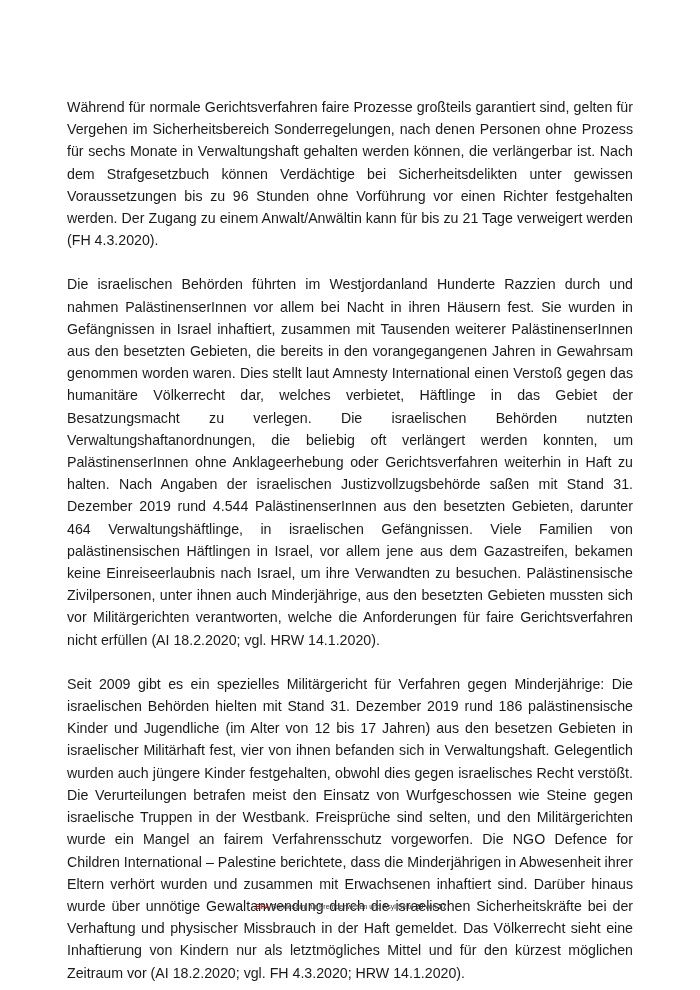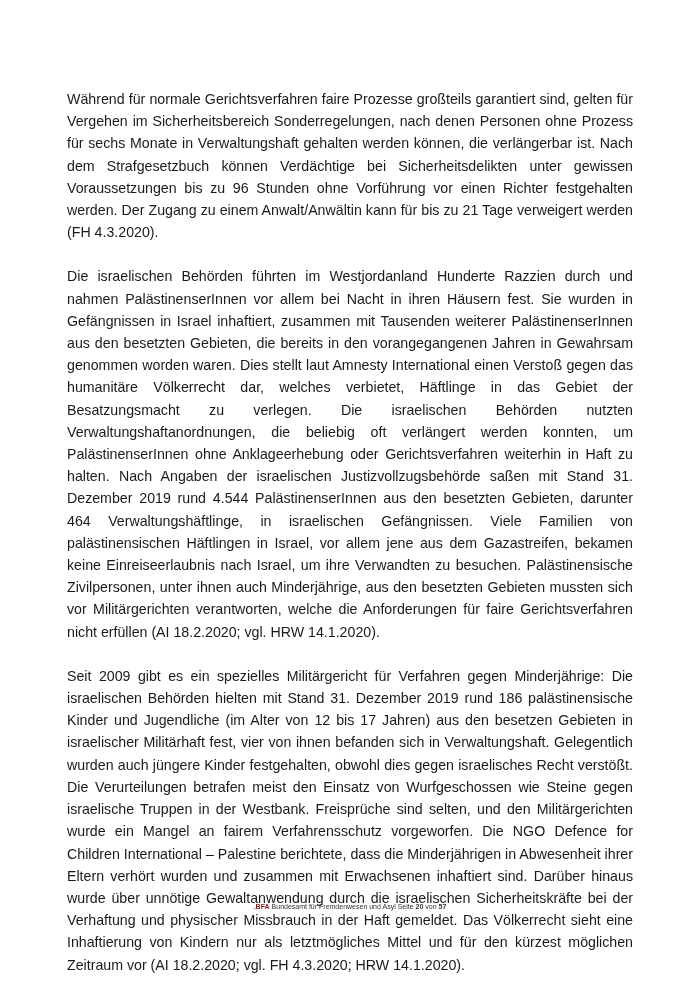--- a/index.html
+++ b/index.html
@@ -2,21 +2,21 @@
 <html><head>
 <meta charset="utf-8">
 <style>
   html, body { margin: 0; padding: 0; background: #ffffff; }
   body { width: 700px; height: 990px; position: relative; overflow: hidden; }
   .page {
     position: absolute; left: 67px; top: 84px; width: 566px;
     font-family: "Liberation Sans", sans-serif;
     font-size: 14.2px; line-height: 22.2px; color: #1a1a1a;
   }
-  .para { margin: 4px 0 22px 0; text-align: justify; }
+  .para { margin: 12px 0 22px 0; text-align: justify; }
   .footer {
     position: absolute; left: 0; top: 903px; width: 700px; text-align: center;
     font-family: "Liberation Sans", sans-serif; font-size: 7px; color: #333;
   }
   .footer .brand { color: #8b1a1a; font-weight: bold; }
   .footer .num { font-weight: bold; }
 </style>
 </head>
 <body>
 

